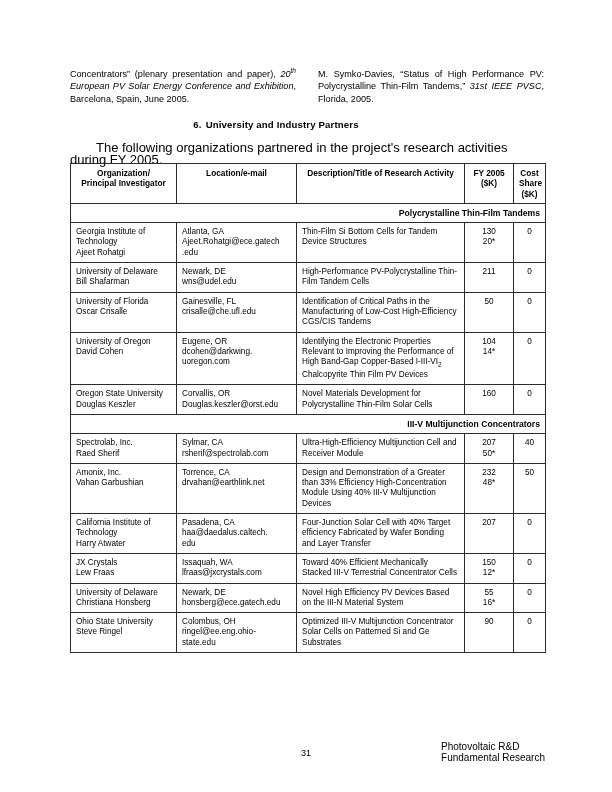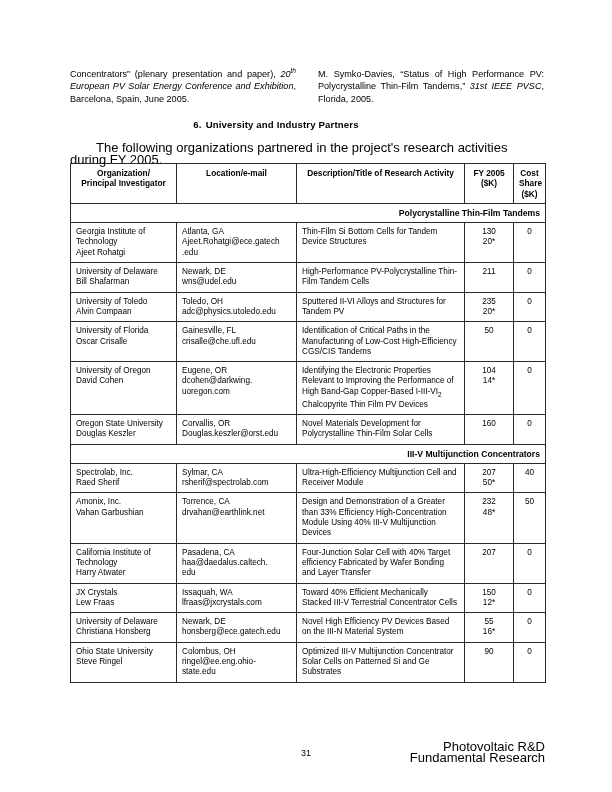--- a/index.html
+++ b/index.html
@@ -129,22 +129,21 @@
     left: 0;
     top: 748px;
     width: 612px;
     text-align: center;
     font-size: 9px;
   }
   .footer-right {
     position: absolute;
     right: 67px;
     top: 741px;
-    text-align: right;
-    font-size: 13px;
+    font-size: 10px;
     line-height: 11px;
   }
 </style>
 </head>
 <body>
 
 <div class="page">
 
   <div class="ref-block">
     <div class="ref-col">
@@ -201,30 +200,20 @@
         <tr>
           <td class="org">University of Delaware
 Bill Shafarman</td>
           <td class="loc">Newark, DE
 wns@udel.edu</td>
           <td class="desc">High-Performance PV-Polycrystalline Thin-Film Tandem Cells</td>
           <td class="num">211</td>
           <td class="num">0</td>
         </tr>
         <tr>
-          <td class="org">University of Toledo
-Alvin Compaan</td>
-          <td class="loc">Toledo, OH
-adc@physics.utoledo.edu</td>
-          <td class="desc">Sputtered II-VI Alloys and Structures for Tandem PV</td>
-          <td class="num">235
-20*</td>
-          <td class="num">0</td>
-        </tr>
-        <tr>
           <td class="org">University of Florida
 Oscar Crisalle</td>
           <td class="loc">Gainesville, FL
 crisalle@che.ufl.edu</td>
           <td class="desc">Identification of Critical Paths in the Manufacturing of Low-Cost High-Efficiency CGS/CIS Tandems</td>
           <td class="num">50</td>
           <td class="num">0</td>
         </tr>
         <tr>
           <td class="org">University of Oregon

